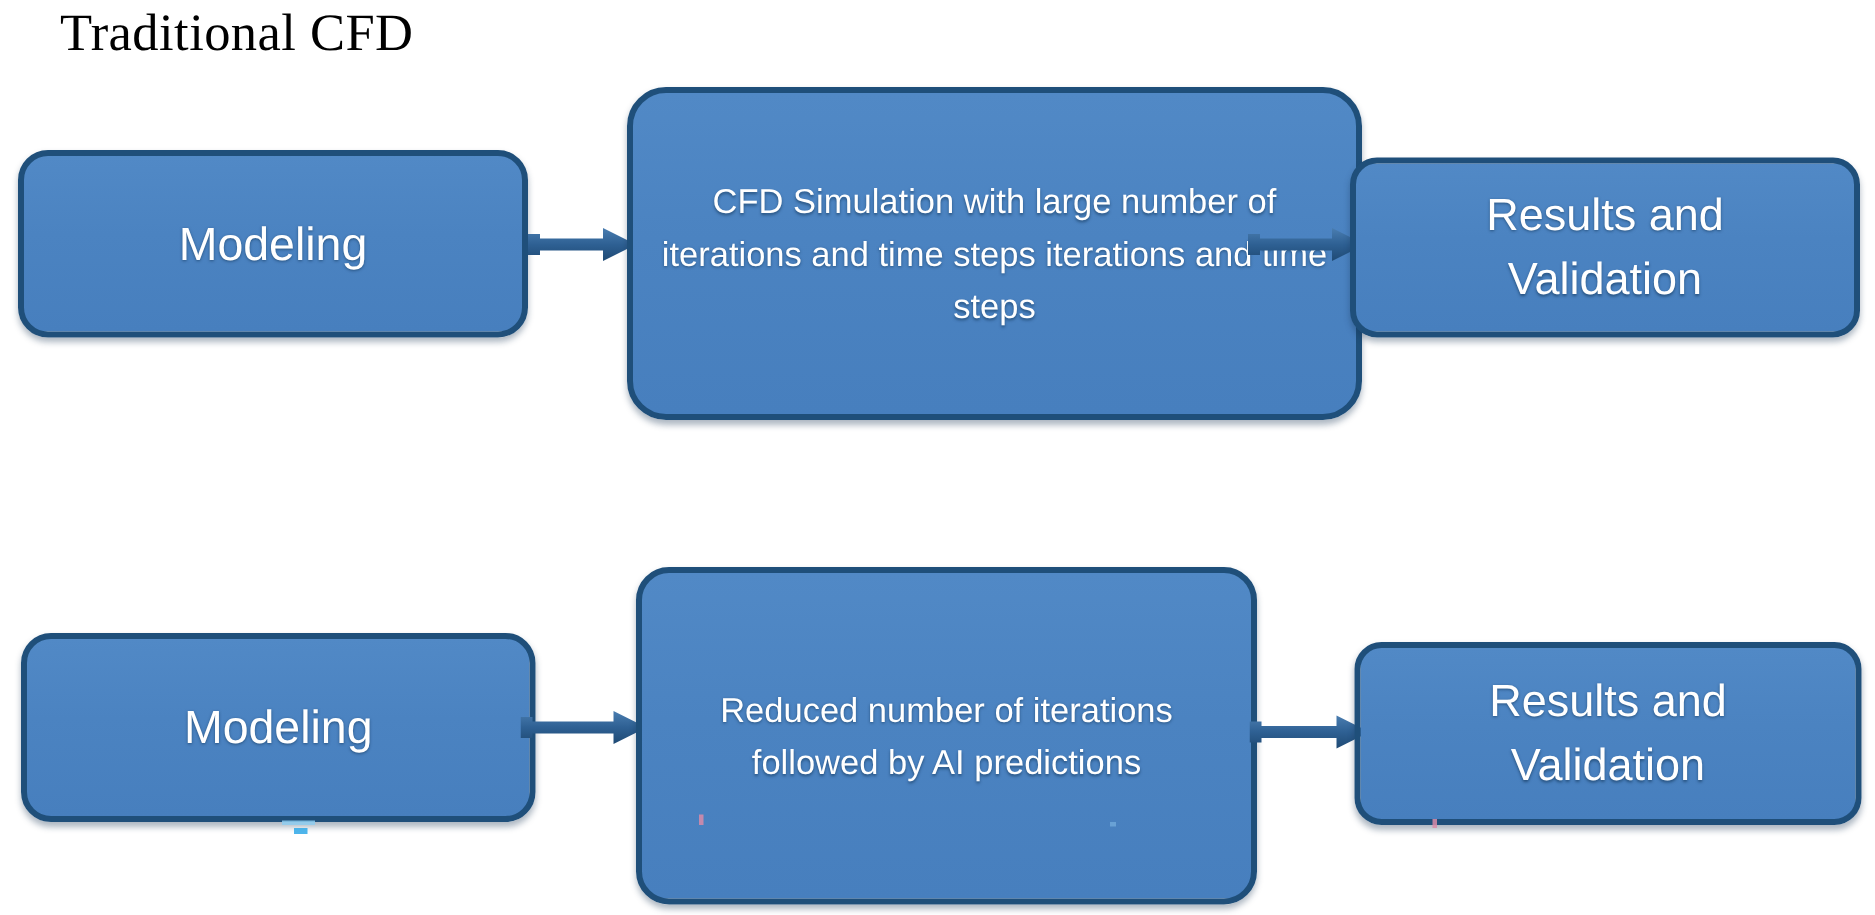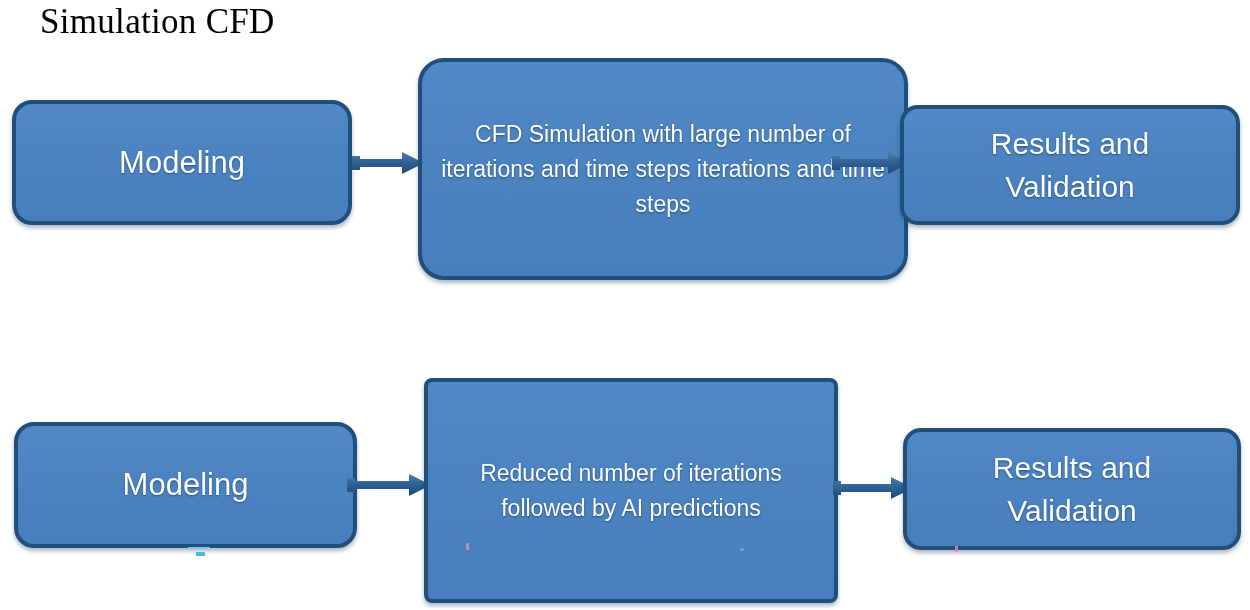--- a/index.html
+++ b/index.html
@@ -79,21 +79,21 @@
 
   
   #box-ai-modeling {
     left: 14px;  top: 422px; width: 343px; height: 126px;
     border-radius: 20px;
   }
   #box-ai-modeling .proc-label { font-size: 31px; line-height: 38px; }
 
   #box-ai-sim {
     left: 424px; top: 378px; width: 414px; height: 225px;
-    border-radius: 8px;
+    border-radius: 22px;
   }
   #box-ai-sim .proc-label { font-size: 23px; line-height: 35px; }
 
   #box-ai-results {
     left: 903px; top: 428px; width: 338px; height: 122px;
     border-radius: 18px;
   }
   #box-ai-results .proc-label { font-size: 30px; line-height: 43px; }
 
   
@@ -117,21 +117,21 @@
   #artifact-b { left: 196px; top: 552px; width: 9px;  height: 4px; background: #2fa8e8; }
   #artifact-c { left: 466px; top: 543px; width: 3px;  height: 7px; background: #d98ba8; }
   #artifact-d { left: 740px; top: 548px; width: 4px;  height: 3px; background: #6fa7d8; }
   #artifact-e { left: 955px; top: 546px; width: 3px;  height: 6px; background: #d98ba8; }
 </style>
 </head>
 <body>
 
 <div class="canvas">
 
-  <div class="section-title" id="title-traditional">Simulation  CFD</div>
+  <div class="section-title" id="title-traditional">Traditional  CFD</div>
 
   <div class="proc-box" id="box-trad-modeling">
     <span class="proc-label">Modeling</span>
   </div>
 
   <div class="arrow" id="arrow-trad-1">
     <svg viewBox="0 0 72 26" preserveAspectRatio="none" aria-hidden="true">
       <defs>
         <linearGradient id="agrad1" x1="0" y1="0" x2="0" y2="1">
           <stop offset="0%" stop-color="#4a7db0"></stop>

